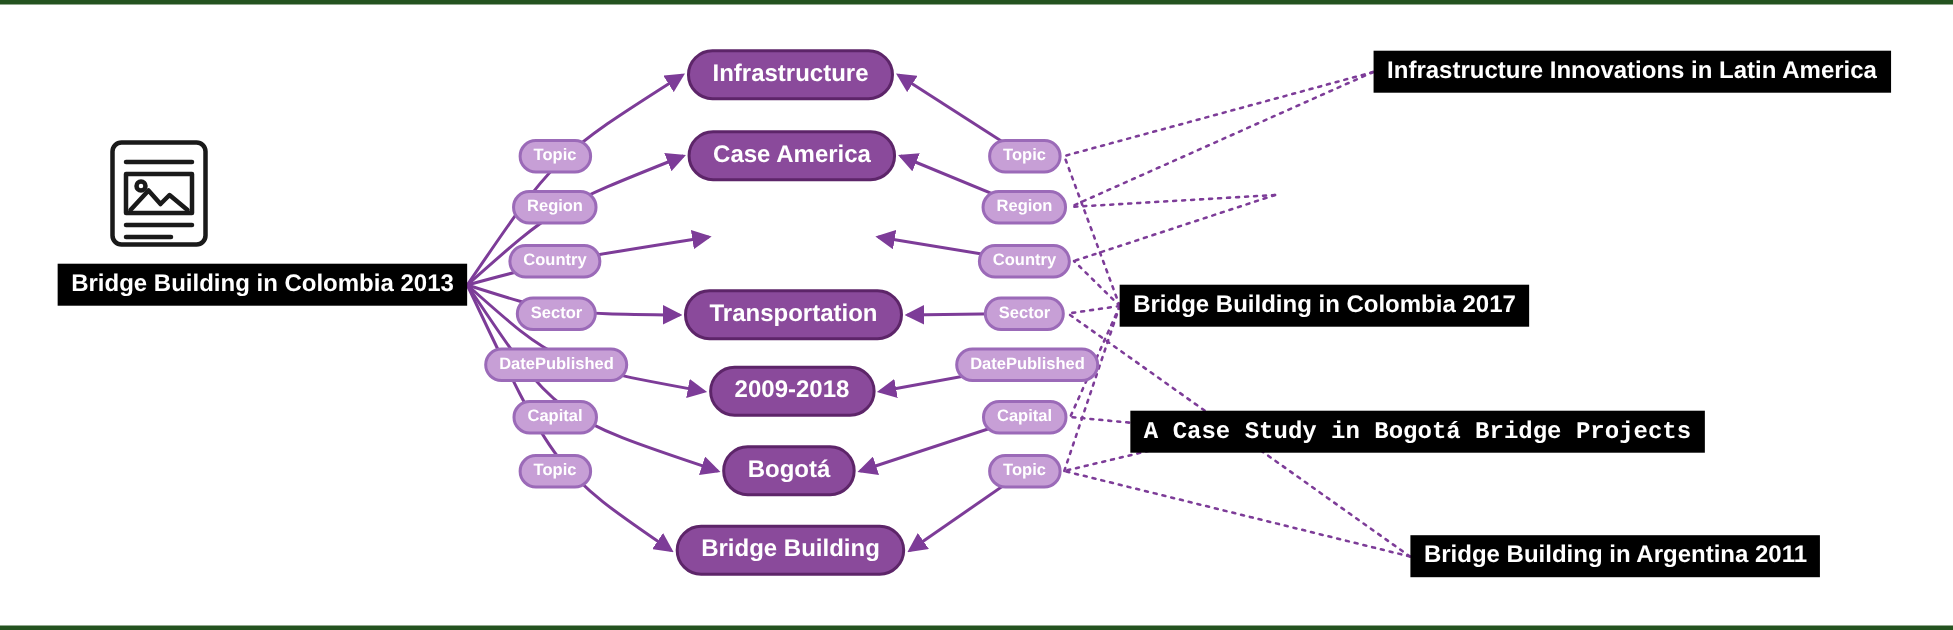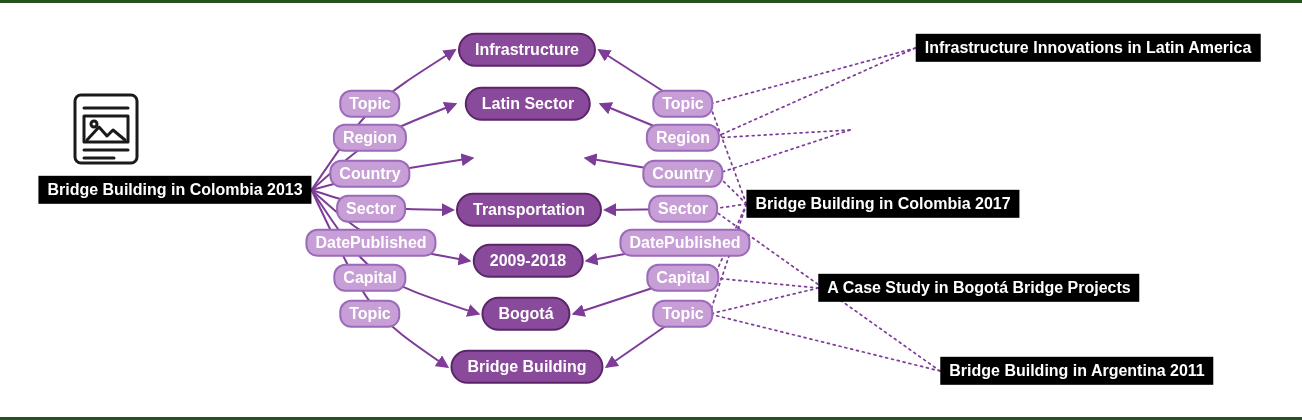--- a/index.html
+++ b/index.html
@@ -8,21 +8,21 @@
          border-top:3px solid var(--frame,#24531f);border-bottom:3px solid var(--frame,#24531f);
          background:#ffffff;}
   #edges{position:absolute;left:0;top:0;}
   .edge{fill:none;stroke:var(--edge,#7d3c98);stroke-width:2;}
   .edge.dotted{stroke-width:1.7;stroke-dasharray:2 4;stroke-linecap:round;}
   .pill{position:absolute;transform:translate(-50%,-50%);white-space:nowrap;
         font-weight:bold;color:#ffffff;line-height:1.15;}
   .entity{background:var(--entity-fill,#8a4a9b);border:2px solid var(--entity-border,#5d2569);
           border-radius:18px;padding:6px 15px;font-size:16px;}
   .elabel{background:var(--label-fill,#c79fd6);border:2px solid var(--label-border,#9b6ab8);
-          border-radius:12px;padding:3px 8px;font-size:16px;}
+          border-radius:12px;padding:3px 8px;font-size:11px;}
   .doc{background:var(--doc-bg,#000000);color:var(--doc-text,#ffffff);
        padding:5px 9px;font-size:16px;}
   #source-box{left:175px;top:187px;}
   .doc-icon{position:absolute;left:106px;top:126px;transform:translate(-50%,-50%);width:68px;height:74px;}
   .doc-icon svg{display:block;}
 </style>
 </head>
 <body>
 
 <div class="frame" id="stage">
@@ -70,36 +70,36 @@
       <circle cx="22" cy="32" r="3"></circle>
       <polyline points="15,48 27,35 35,44 41,38 53,48"></polyline>
       <line x1="12" y1="58" x2="56" y2="58"></line>
       <line x1="12" y1="66" x2="42" y2="66"></line>
     </svg>
   </div>
 
   <div class="pill doc" id="source-box">Bridge Building in Colombia 2013</div>
 
 <div class="pill entity" style="left: 527px; top: 47px;">Infrastructure</div>
-    <div class="pill entity" style="left: 528px; top: 101px;">Latin Sector</div>
+    <div class="pill entity" style="left: 528px; top: 101px;">Case America</div>
     <div class="pill entity" style="left: 529px; top: 207px;">Transportation</div>
     <div class="pill entity" style="left: 528px; top: 258px;">2009-2018</div>
     <div class="pill entity" style="left: 526px; top: 311px;">Bogotá</div>
     <div class="pill entity" style="left: 527px; top: 364px;">Bridge Building</div>
     <div class="pill elabel" style="left: 370px; top: 101px;">Topic</div>
     <div class="pill elabel" style="left: 370px; top: 135px;">Region</div>
     <div class="pill elabel" style="left: 370px; top: 171px;">Country</div>
     <div class="pill elabel" style="left: 371px; top: 206px;">Sector</div>
     <div class="pill elabel" style="left: 371px; top: 240px;">DatePublished</div>
     <div class="pill elabel" style="left: 370px; top: 275px;">Capital</div>
     <div class="pill elabel" style="left: 370px; top: 311px;">Topic</div>
     <div class="pill elabel" style="left: 683px; top: 101px;">Topic</div>
     <div class="pill elabel" style="left: 683px; top: 135px;">Region</div>
     <div class="pill elabel" style="left: 683px; top: 171px;">Country</div>
     <div class="pill elabel" style="left: 683px; top: 206px;">Sector</div>
     <div class="pill elabel" style="left: 685px; top: 240px;">DatePublished</div>
     <div class="pill elabel" style="left: 683px; top: 275px;">Capital</div>
     <div class="pill elabel" style="left: 683px; top: 311px;">Topic</div>
     <div class="pill doc" style="left: 1088px; top: 45px;">Infrastructure Innovations in Latin America</div>
     <div class="pill doc" style="left: 883px; top: 201px;">Bridge Building in Colombia 2017</div>
-    <div class="pill doc" style="left: 979px; top: 285px;">A Case Study in Bogotá Bridge Projects</div>
+    <div class="pill doc" style="left: 945px; top: 285px; font-family: Liberation Mono, monospace;">A Case Study in Bogotá Bridge Projects</div>
     <div class="pill doc" style="left: 1077px; top: 368px;">Bridge Building in Argentina 2011</div>
   </div>
 
 </body></html>

